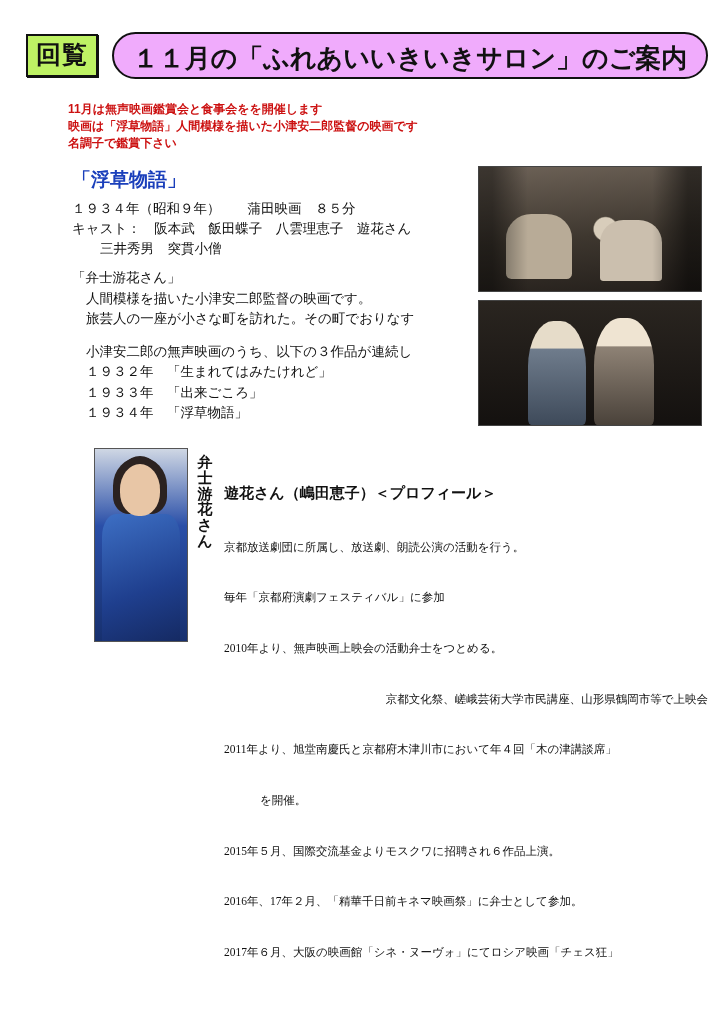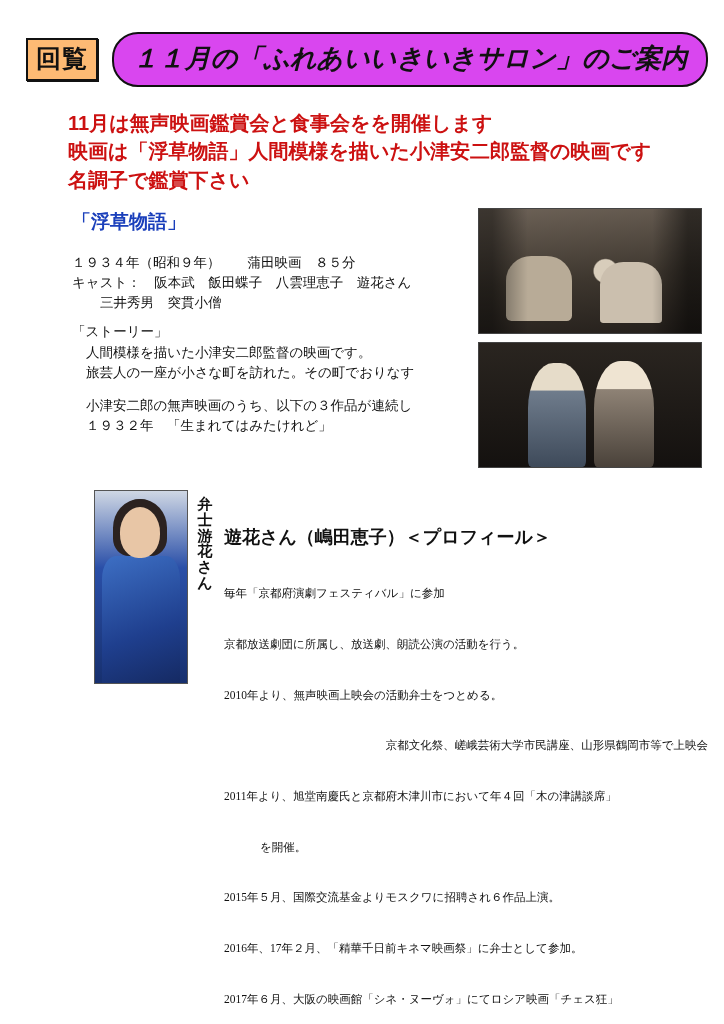--- a/index.html
+++ b/index.html
@@ -32,44 +32,43 @@
     margin-left: 10px;
   }
   .kairan-box {
     border: 2px solid #111;
     padding: 6px 8px 8px 8px;
     font-size: 25px;
     font-weight: bold;
     letter-spacing: 1px;
     line-height: 1;
     color: #111;
-    background: #fdba74;
+    background: #bef264;
     box-shadow: 1px 1px 0 #111;
   }
   .title-box {
     flex: 1;
     border: 2px solid #111;
     border-radius: 26px;
-    padding: 7px 16px 9px 16px;
+    padding: 7px 16px 1px 16px;
     font-size: 26px;
     font-weight: bold;
     color: #111;
     text-align: center;
     letter-spacing: 0px;
     white-space: nowrap;
-    background: #d946ef;
-    font-style: italic;
+    background: #f0abfc;
   }
 
   
   .intro {
     margin: 22px 0 0 52px;
     color: #cc1111;
     font-weight: bold;
-    font-size: 20px;
+    font-size: 12px;
     line-height: 1.42;
     letter-spacing: 0px;
   }
 
   
   .film-wrap {
     position: relative;
     margin-top: 14px;
     min-height: 270px;
   }
@@ -78,21 +77,21 @@
     margin-left: 56px;
     font-size: 13.5px;
     line-height: 1.5;
     color: #111;
     font-family: "Liberation Serif", serif;
   }
   .film-title {
     font-size: 19px;
     font-weight: bold;
     color: #1a3fbb;
-    margin-bottom: 16px;
+    margin-bottom: 4px;
     font-family: "Liberation Sans", sans-serif;
   }
   .film-line {
     white-space: pre;
   }
   .indent1 { padding-left: 14px; }
   .indent2 { padding-left: 28px; }
   .gap-s { height: 9px; }
   .gap-m { height: 13px; }
 
@@ -210,21 +209,21 @@
   .benshi-vertical span { display: block; }
   .benshi-text {
     margin-left: 208px;
     font-size: 11.5px;
     line-height: 1.47;
     color: #111;
     font-family: "Liberation Serif", serif;
     white-space: pre;
   }
   .benshi-head {
-    font-size: 18px;
+    font-size: 15px;
     font-weight: bold;
     margin-bottom: 1px;
   }
   .bt-indent { padding-left: 56px; text-align: right; }
   .bt-indent2 { padding-left: 36px; }
 </style>
 </head>
 <body>
 
 <div class="page">
@@ -240,47 +239,49 @@
     <div>名調子で鑑賞下さい</div>
   </div>
 
   <div class="film-wrap">
     <div class="film-text">
       <div class="film-title">「浮草物語」</div>
       <div class="film-line">１９３４年（昭和９年）　　蒲田映画　８５分</div>
       <div class="film-line">キャスト：　阪本武　飯田蝶子　八雲理恵子　遊花さん</div>
       <div class="film-line indent2">三井秀男　突貫小僧</div>
       <div class="gap-s"></div>
-      <div class="film-line">「ストーリー」</div>
+      <div class="film-line">「弁士游花さん」</div>
       <div class="film-line indent1">人間模様を描いた小津安二郎監督の映画です。</div>
       <div class="film-line indent1">旅芸人の一座が小さな町を訪れた。その町でおりなす</div>
       <div class="gap-m"></div>
       <div class="film-line indent1">小津安二郎の無声映画のうち、以下の３作品が連続し</div>
       <div class="film-line indent1">１９３２年　「生まれてはみたけれど」</div>
+      <div class="film-line indent1">１９３３年　「出来ごころ」</div>
+      <div class="film-line indent1">１９３４年　「浮草物語」</div>
     </div>
 
     <div class="photos">
       <div class="photo photo-1"></div>
       <div class="photo photo-2"></div>
     </div>
   </div>
 
   <div class="benshi">
     <div class="benshi-photo">
       <div class="body"></div>
       <div class="hair"></div>
       <div class="face"></div>
     </div>
     <div class="benshi-vertical">
       <span>弁士游花さん</span>
     </div>
     <div class="benshi-text">
       <div class="benshi-head">遊花さん（嶋田恵子）＜プロフィール＞</div>
+      <div>京都放送劇団に所属し、放送劇、朗読公演の活動を行う。</div>
       <div>毎年「京都府演劇フェスティバル」に参加</div>
-      <div>京都放送劇団に所属し、放送劇、朗読公演の活動を行う。</div>
       <div>2010年より、無声映画上映会の活動弁士をつとめる。</div>
       <div class="bt-indent">京都文化祭、嵯峨芸術大学市民講座、山形県鶴岡市等で上映会</div>
       <div>2011年より、旭堂南慶氏と京都府木津川市において年４回「木の津講談席」</div>
       <div class="bt-indent2">を開催。</div>
       <div>2015年５月、国際交流基金よりモスクワに招聘され６作品上演。</div>
       <div>2016年、17年２月、「精華千日前キネマ映画祭」に弁士として参加。</div>
       <div>2017年６月、大阪の映画館「シネ・ヌーヴォ」にてロシア映画「チェス狂」</div>
       
     </div>
   </div>

